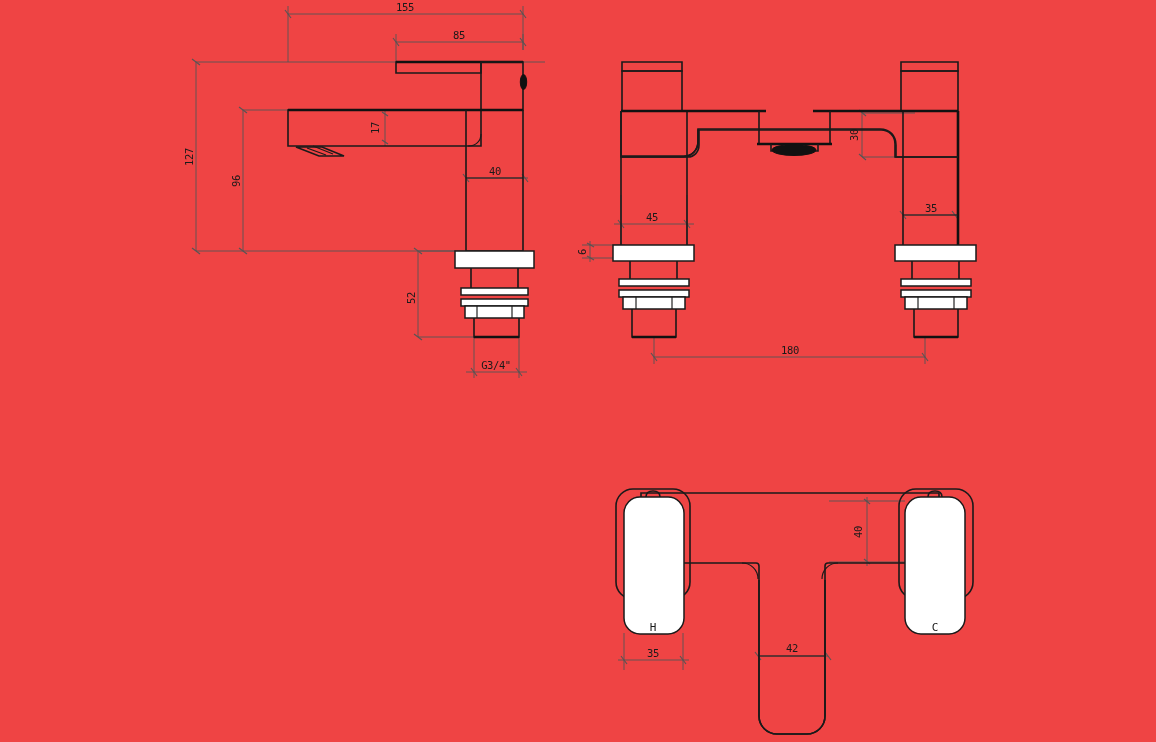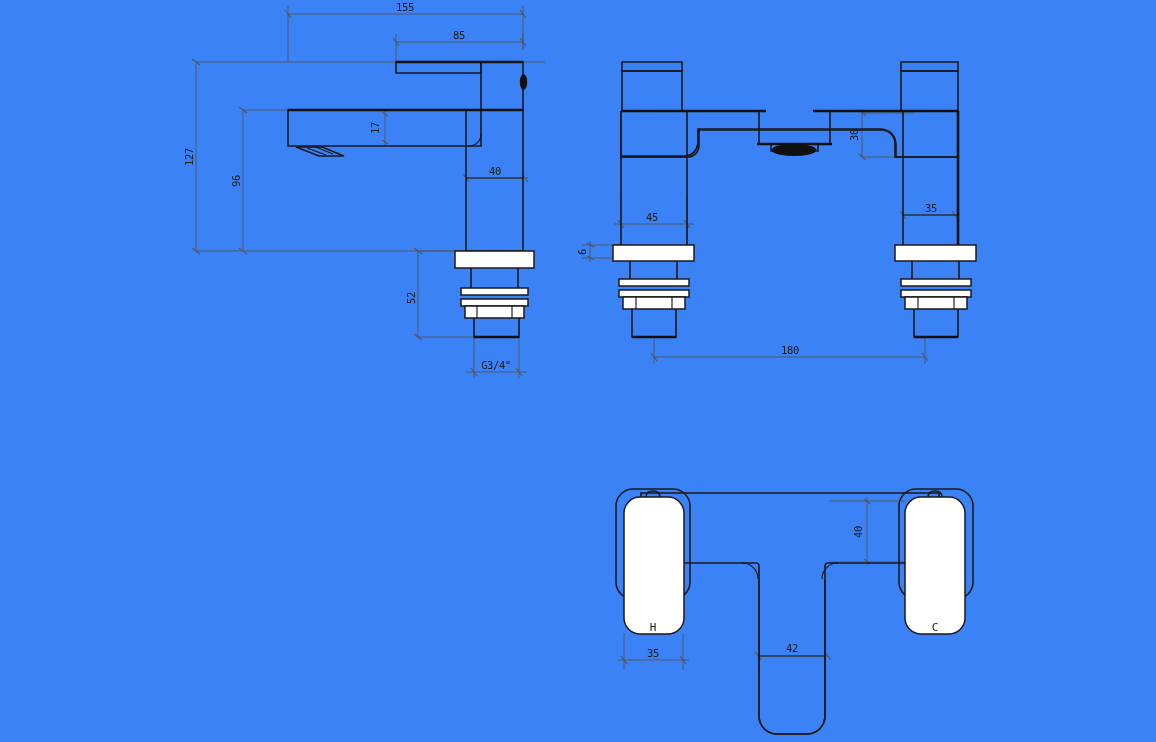--- a/index.html
+++ b/index.html
@@ -10,21 +10,21 @@
   body {
     width: 1156px;
     height: 742px;
     font-family: "DejaVu Sans", sans-serif;
     overflow: hidden;
   }
   #drawing-root {
     position: relative;
     width: 1156px;
     height: 742px;
-    background: #3b82f6;
+    background: #ef4444;
   }
   svg.cad {
     display: block;
     width: 1156px;
     height: 742px;
   }
   
   .obj {
     fill: none;
     stroke: #1a1a1a;

